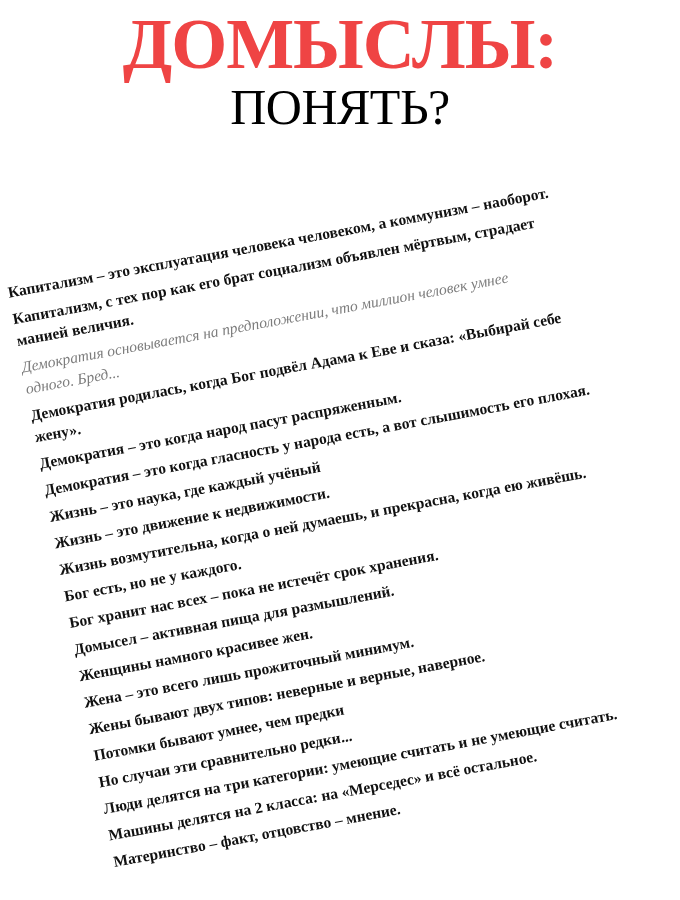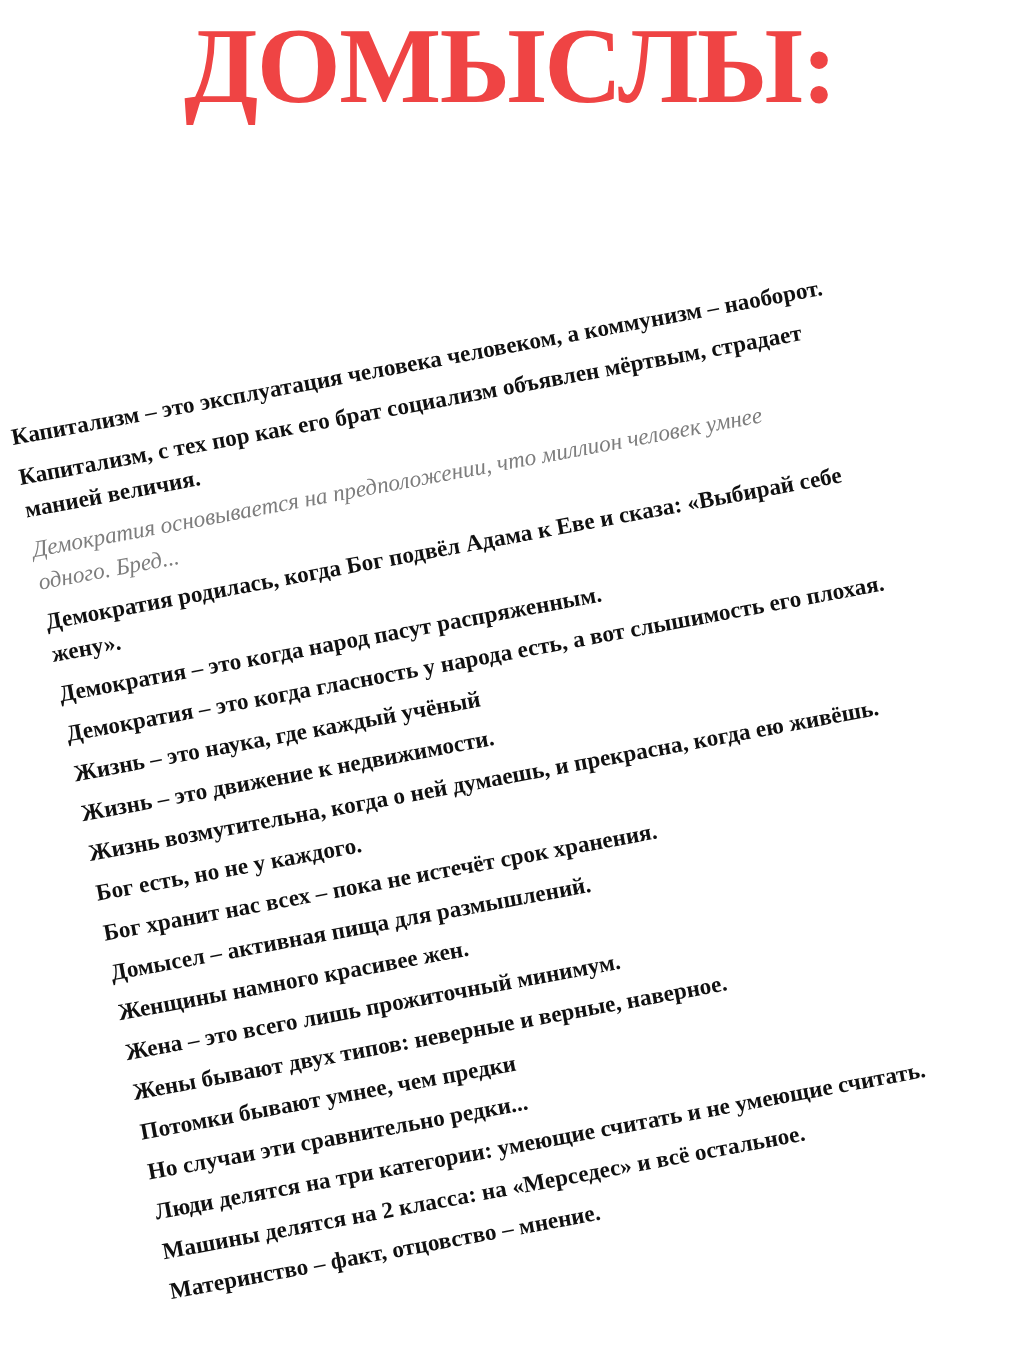--- a/index.html
+++ b/index.html
@@ -67,20 +67,21 @@
   }
 </style>
 </head>
 <body>
 
 <div class="sheet">
 
   <div class="header">
     <h1 class="title">ДОМЫСЛЫ:</h1>
     <div>
+      <div class="subtitle-line">ПОНЯТЬ?</div>
     </div>
   </div>
 
   <div class="aphorisms">
     <div class="para">
       <span class="ln">Капитализм – это эксплуатация человека человеком, а коммунизм – наоборот.</span>
     </div>
     <div class="para">
       <span class="ln">Капитализм, с тех пор как его брат социализм объявлен мёртвым, страдает</span>
       <span class="ln">манией величия.</span>

